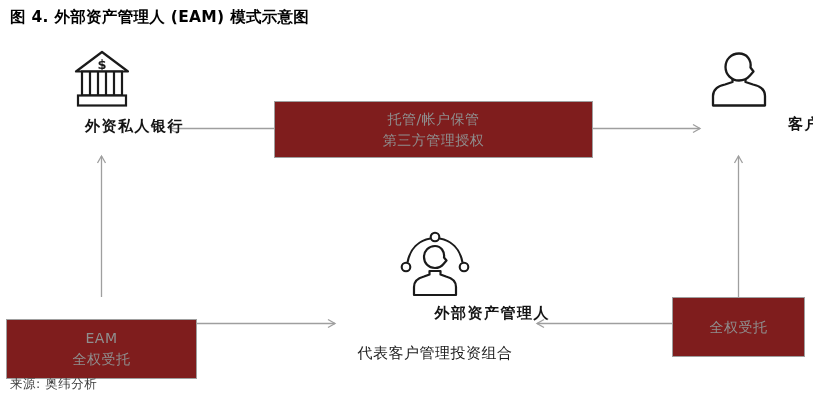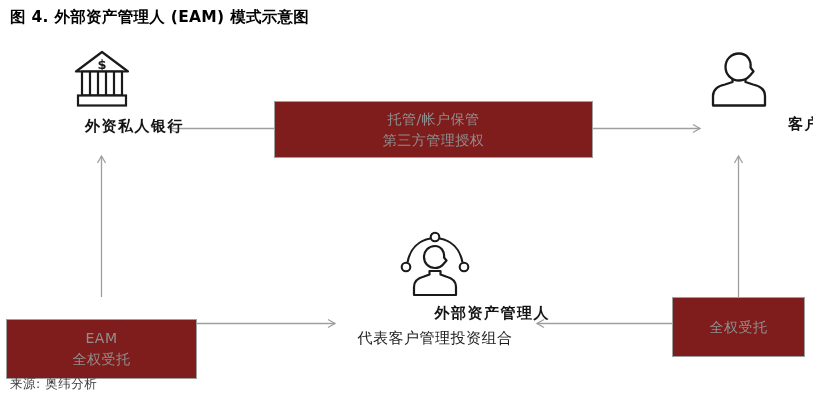--- a/index.html
+++ b/index.html
@@ -40,21 +40,21 @@
     letter-spacing: 1.5px;
     margin-top: 7px;
     white-space: nowrap;
     text-align: right;
   }
   .node-sublabel {
     font-size: 15px;
     font-weight: normal;
     color: #1c1c1c;
     letter-spacing: 0.5px;
-    margin-top: 6px;
+    margin-top: 21px;
     white-space: nowrap;
     font-family: Liberation Serif, serif;
   }
   .gray-box {
     position: absolute;
     box-sizing: border-box;
     border: 1.5px solid #9f9f9f;
     background: #7f1d1d;
     display: flex;
     flex-direction: column;

